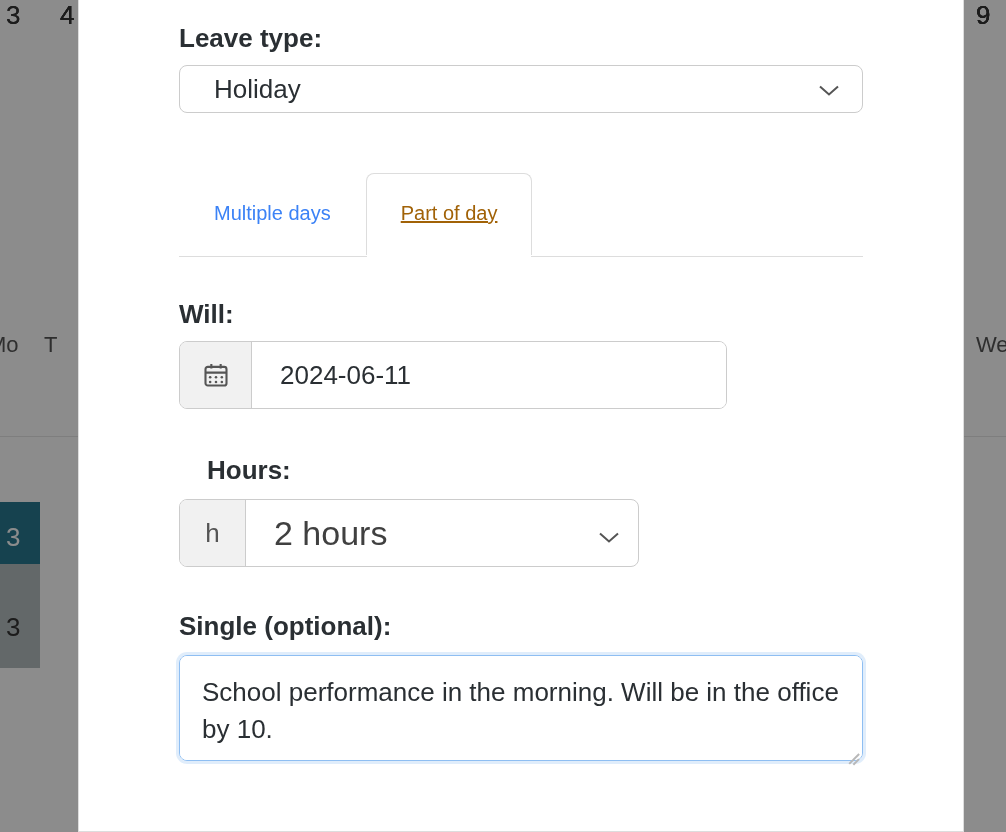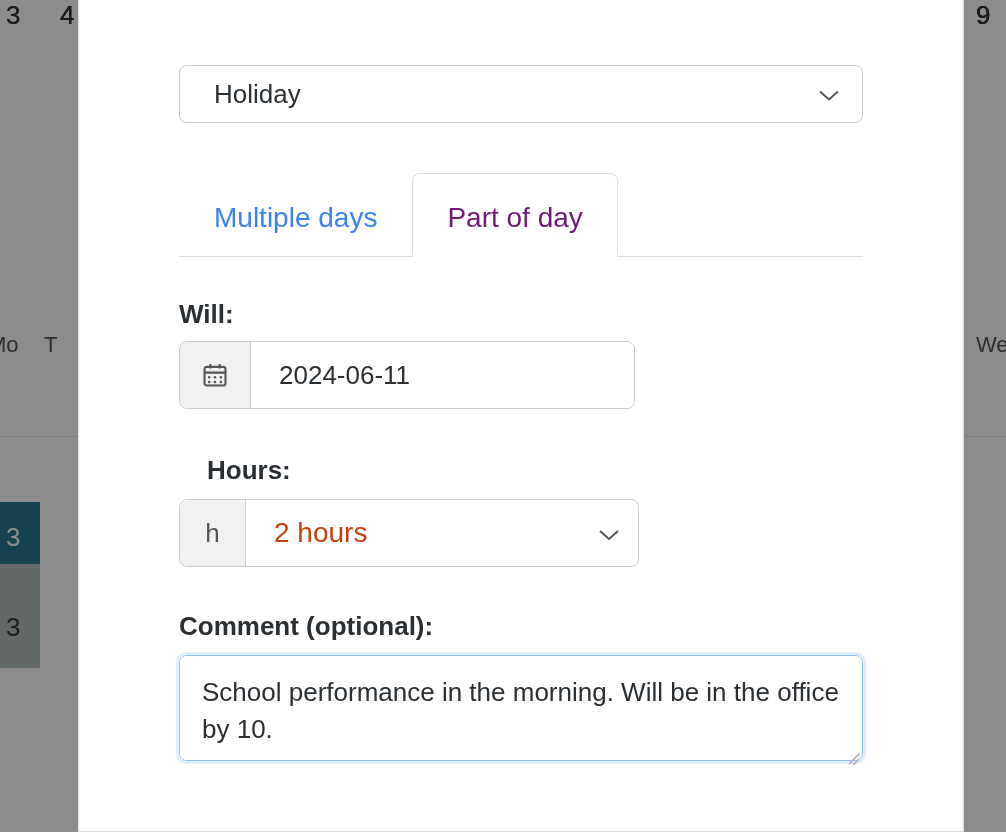--- a/index.html
+++ b/index.html
@@ -58,76 +58,76 @@
     z-index: 10;
     padding: 0 22px 0 22px;
   }
 
   .form-label {
     font-size: 26px; font-weight: 700; color: #2a2f33;
   }
 
   .lt-label { position: absolute; top: 62px; left: 100px; }
   .lt-select {
-    position: absolute; top: 104px; left: 100px; right: 100px; height: 58px;
+    position: absolute; top: 104px; left: 100px; right: 100px; height: 48px;
     border: 1px solid #ccc; border-radius: 8px; background: #fff;
     font-size: 26px; color: #2a2f33;
     display: flex; align-items: center; padding: 0 52px 0 34px;
     cursor: pointer;
   }
   .lt-select .chev {
     position: absolute; right: 22px; top: 50%; transform: translateY(-50%);
     color: #555;
   }
 
   .tabs {
     position: absolute; top: 212px; left: 100px; right: 100px; height: 84px;
     border-bottom: 1px solid #ddd;
     display: flex; align-items: flex-start; gap: 0;
   }
   .tab {
     height: 82px; padding: 28px 34px 0 34px;
-    font-size: 28px;
+    font-size: 20px;
     border: 1px solid transparent; border-bottom: none;
     border-top-left-radius: 8px; border-top-right-radius: 8px;
     cursor: pointer; color: #3b82f6;
   }
   .tab.active {
-    color: #701a75; border-color: #ddd; background: #fff;
-    position: relative; z-index: 1;
+    color: #a16207; border-color: #ddd; background: #fff;
+    position: relative; z-index: 1; text-decoration: underline;
   }
   .tab.active::after {
     content: ""; position: absolute; left: 0; right: 0; bottom: -2px; height: 3px; background: #fff;
   }
 
   .date-label { position: absolute; top: 338px; left: 100px; }
   .input-group {
     display: flex; border: 1px solid #ccc; border-radius: 8px; overflow: hidden; background: #fff;
   }
   .input-addon {
     background: #f1f1f1; border-right: 1px solid #ccc;
     display: flex; align-items: center; justify-content: center;
     color: #555; font-size: 22px;
   }
   .input-text {
     font-size: 26px; color: #2a2f33; border: none; outline: none; background: #fff;
     padding: 0 20px; flex: 1;
     font-family: inherit;
   }
 
-  .date-group { position: absolute; top: 380px; left: 100px; width: 456px; height: 68px; }
+  .date-group { position: absolute; top: 380px; left: 100px; width: 548px; height: 68px; }
   .date-group .input-addon { width: 72px; }
   .date-group .input-text { padding-left: 28px; }
 
   .hours-label { position: absolute; top: 494px; left: 100px; margin-left: 28px; }
   .hours-group { position: absolute; top: 538px; left: 100px; width: 460px; height: 68px; }
   .hours-group .input-addon { width: 66px; font-size: 26px; }
   .hours-select {
     flex: 1; position: relative; display: flex; align-items: center; padding: 0 48px 0 28px;
-    font-size: 28px; color: #c2410c; cursor: pointer; text-align: right;
+    font-size: 34px; color: #404040; cursor: pointer; text-align: right;
   }
   .hours-select .chev {
     position: absolute; right: 18px; top: 50%; transform: translateY(-50%); color: #555;
   }
 
   .comment-label { position: absolute; top: 650px; left: 100px; }
   .comment-area {
     position: absolute; top: 694px; left: 100px; right: 100px; height: 106px;
     border: 1px solid #8ebef2; border-radius: 8px;
     box-shadow: 0 0 0 3px rgba(142,190,242,0.28);
@@ -184,20 +184,21 @@
   <div class="num-row row4">
     <span class="col1">3</span>
     <span class="col2">4</span>
     <span class="col3">9</span>
   </div>
 </div>
 <div class="bg-overlay"></div>
 
 <div class="modal">
 
+  <div class="form-label lt-label">Leave type:</div>
   <div class="lt-select">
     <span>Holiday</span>
     <span class="chev">
       <svg class="chev-svg" viewBox="0 0 22 14">
           <polyline points="2,3 11,11 20,3"></polyline>
         </svg>
     </span>
   </div>
 
   <div class="tabs">
@@ -230,16 +231,16 @@
     <div class="hours-select">
       <span>2 hours</span>
       <span class="chev">
         <svg class="chev-svg" viewBox="0 0 22 14">
             <polyline points="2,3 11,11 20,3"></polyline>
           </svg>
       </span>
     </div>
   </div>
 
-  <div class="form-label comment-label">Comment (optional):</div>
+  <div class="form-label comment-label">Single (optional):</div>
   <textarea class="comment-area" style="">School performance in the morning. Will be in the office by 10.</textarea>
   <div class="resize-handle"></div>
 </div>
 
 </body></html>

